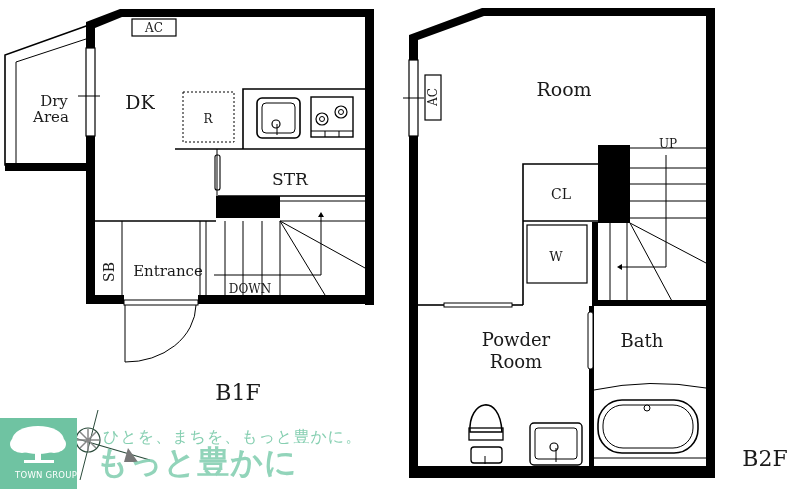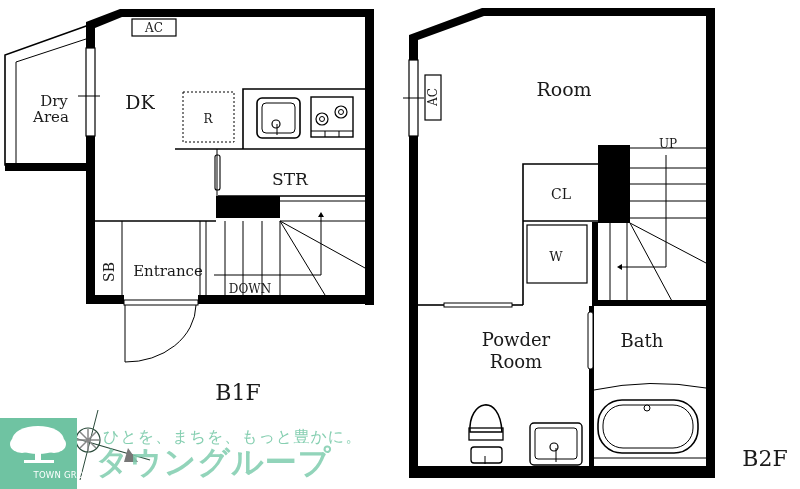--- a/index.html
+++ b/index.html
@@ -3,22 +3,22 @@
 <meta charset="utf-8">
 <style>
   html, body { margin: 0; padding: 0; background: #ffffff; }
   body { width: 800px; height: 489px; position: relative; overflow: hidden; }
   #plan { position: absolute; left: 0; top: 0; width: 800px; height: 489px; }
   .lbl { font-family: "DejaVu Serif", "Liberation Serif", serif; fill: #1a1a1a; }
   .wall { fill: #000; }
   .thin { stroke: #000; stroke-width: 1.6; fill: none; }
   .hair { stroke: #000; stroke-width: 1; fill: none; }
   .brand-box { position: absolute; left: 0; top: 418px; width: 77px; height: 71px; background: #6fc3a2; }
-  .brand-caption { position: absolute; left: 0; top: 470px; width: 77px; text-align: center;
-    font-family: "DejaVu Sans", "Liberation Sans", sans-serif; font-size: 8.5px; color: #ffffff; letter-spacing: 0.2px; margin-left: 26px; }
+  .brand-caption { position: absolute; left: 0; top: 470px; width: 77px; text-align: right;
+    font-family: "DejaVu Sans", "Liberation Sans", sans-serif; font-size: 8.5px; color: #ffffff; letter-spacing: 0.2px; }
   .tagline { position: absolute; left: 103px; top: 427px; font-family: "DejaVu Sans", "Liberation Sans", sans-serif;
     font-size: 16px; color: #86cfb1; letter-spacing: 1px; }
   .brand-name { position: absolute; left: 96px; top: 441px; font-family: "DejaVu Sans", "Liberation Sans", sans-serif;
     font-size: 32px; color: #7fcdae; letter-spacing: 1px; font-weight: bold; opacity: 0.85; }
 </style>
 </head>
 <body>
 
 <svg id="plan" viewBox="0 0 800 489" xmlns="http://www.w3.org/2000/svg">
 
@@ -217,13 +217,13 @@
   <svg width="77" height="52" viewBox="0 0 77 52">
     <ellipse cx="38" cy="22" rx="26" ry="14" fill="#fff"></ellipse>
     <ellipse cx="22" cy="26" rx="12" ry="9" fill="#fff"></ellipse>
     <ellipse cx="54" cy="26" rx="12" ry="9" fill="#fff"></ellipse>
     <rect x="35" y="28" width="6" height="16" fill="#fff"></rect>
     <rect x="24" y="42" width="30" height="3" fill="#fff"></rect>
   </svg>
 </div>
 <div class="brand-caption">TOWN GROUP</div>
 <div class="tagline">ひとを、まちを、もっと豊かに。</div>
-<div class="brand-name">タウングループ</div>
+<div class="brand-name">もっと豊かに</div>
 
 </body></html>

